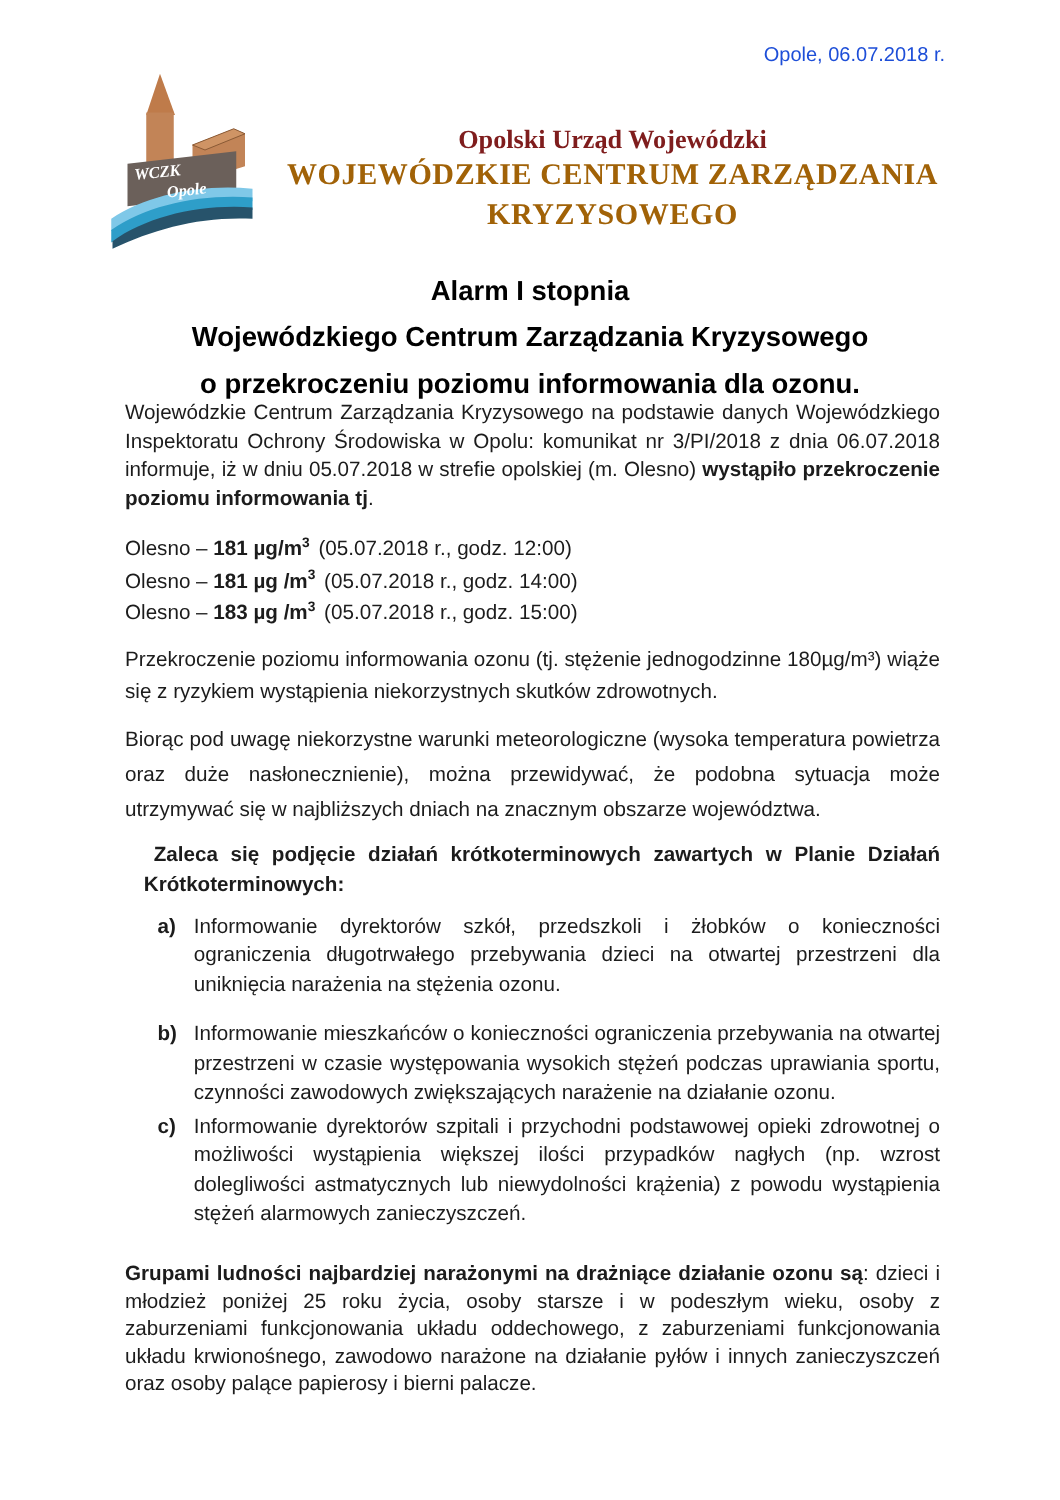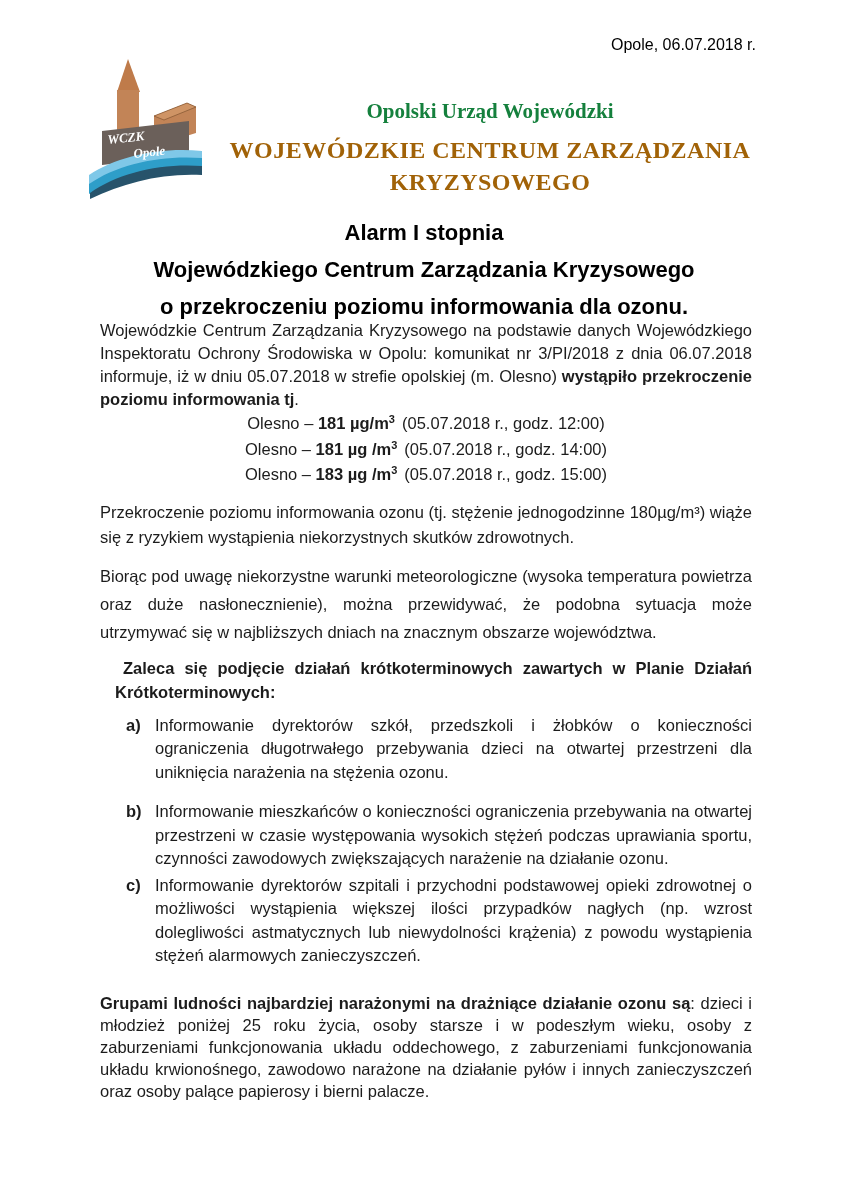--- a/index.html
+++ b/index.html
@@ -4,40 +4,40 @@
 <style>
   html,body{margin:0;padding:0;background:#e8e8e8;}
   .page{
     position:relative;width:848px;height:1200px;background:#ffffff;
     margin:0 auto;overflow:hidden;
     font-family:"Liberation Sans","DejaVu Sans",sans-serif;
     color:#1c1c1c;
   }
   .date-line{
     position:absolute;top:36px;right:92px;
-    font-size:16px;color:#000000;
+    font-size:16px;color:#1d4ed8;
   }
   .logo{position:absolute;left:88px;top:58px;}
   .org-block{
     position:absolute;left:160px;top:99px;width:660px;text-align:center;
     font-family:"Liberation Serif","DejaVu Serif",serif;font-weight:bold;
   }
-  .org-name{font-size:21px;color:#15803d;margin-bottom:10px;}
+  .org-name{font-size:21px;color:#7f1d1d;margin-bottom:0;}
   .org-center{font-size:24px;color:#a16207;line-height:32px;letter-spacing:0.5px;}
   .title-block{
     position:absolute;left:98px;top:214px;width:652px;text-align:center;
     font-weight:bold;font-size:22px;line-height:37px;color:#000;
   }
   .doc-body{
     position:absolute;left:100px;top:319px;width:652px;
     font-size:16.5px;
   }
   .para{text-align:justify;line-height:23px;}
   .intro b{font-weight:bold;}
-  .measurements{margin-top:0;line-height:25.5px;text-align:center;}
+  .measurements{margin-top:16px;line-height:25.5px;}
   .meas-row b{font-weight:bold;}
   .meas-row sup{font-size:11px;vertical-align:super;line-height:0;font-weight:bold;}
   .meas-row .detail{margin-left:7px;}
   .ozone-info{margin-top:12px;line-height:25px;}
   .weather{margin-top:12px;line-height:28px;}
   .rec-heading{
     margin-top:10px;font-weight:bold;line-height:24px;text-align:justify;
     text-indent:8px;
     margin-left:15px;
   }

